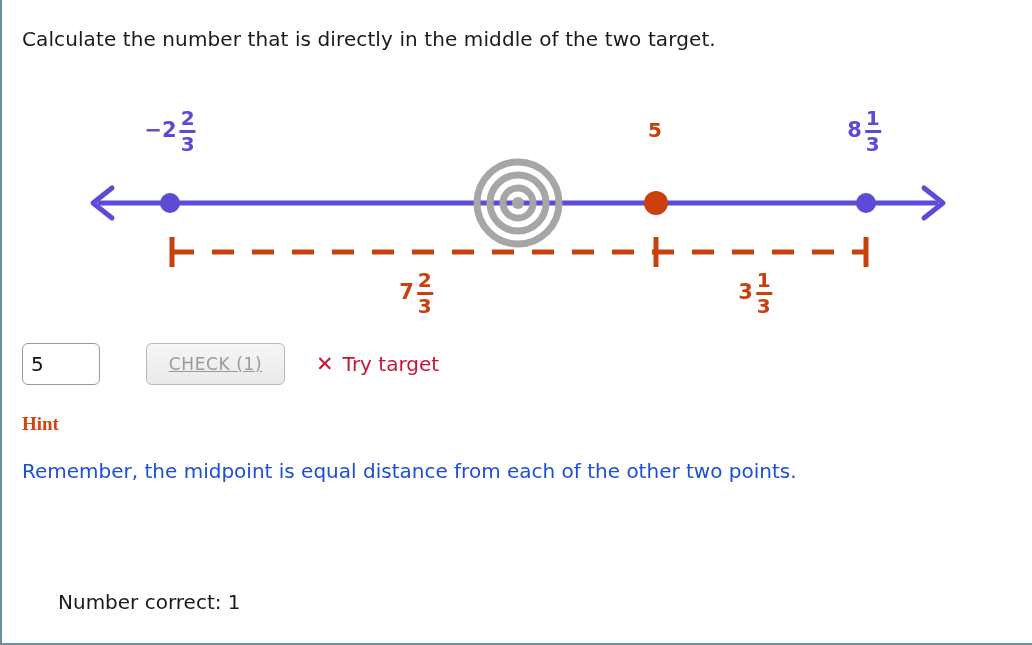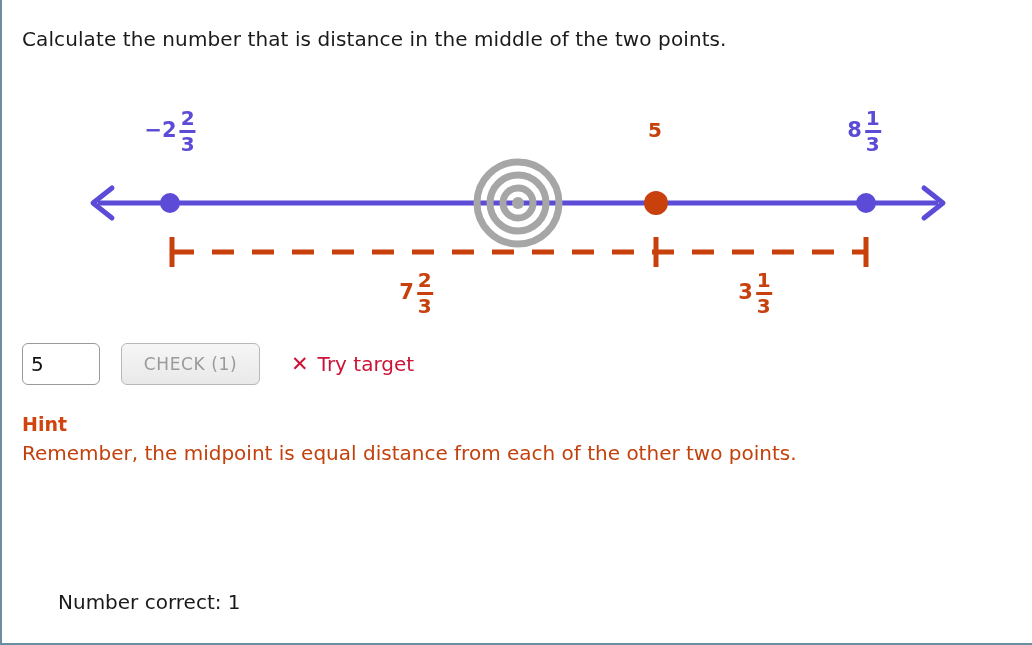--- a/index.html
+++ b/index.html
@@ -122,33 +122,34 @@
     border: 1px solid #9a9a9a;
     border-radius: 6px;
     background: #ffffff;
     font-size: 20px;
     font-family: "DejaVu Sans", sans-serif;
     color: #111111;
     padding: 0 8px;
     outline: none;
   }
   .check-button {
-    margin-left: 21px;
+    margin-left: 46px;
     height: 42px;
     min-width: 139px;
     box-sizing: border-box;
     border: 1px solid #b8b8b8;
     border-radius: 6px;
     background: linear-gradient(180deg, #f6f6f6 0%, #e9e9e9 100%);
     color: #9a9a9a;
     font-size: 17px;
     font-family: "DejaVu Sans", sans-serif;
     letter-spacing: 0.6px;
     cursor: default;
     padding: 8px 14px;
+    text-decoration: underline;
   }
   .feedback {
     margin-left: 31px;
     display: flex;
     align-items: center;
     gap: 9px;
     color: #cc1337;
     font-size: 20px;
     white-space: nowrap;
   }
@@ -159,47 +160,48 @@
   }
 
   
   .hint-title {
     position: absolute;
     left: 20px;
     top: 413px;
     font-size: 19px;
     font-weight: bold;
     color: #d2440d;
+    font-family: Liberation Serif, serif;
   }
   .hint-text {
     position: absolute;
     left: 20px;
-    top: 441px;
-    font-size: 20px;
-    color: #c2410c;
+    top: 459px;
+    font-size: 20px;
+    color: #1d4ed8;
     white-space: nowrap;
   }
 
   
   .score {
     position: absolute;
     left: 20px;
     top: 590px;
     font-size: 20px;
     color: #1a1a1a;
     white-space: nowrap;
     margin-left: 36px;
   }
 </style>
 </head>
 <body>
 
 <div id="app">
 
-  <div class="prompt">Calculate the number that is distance in the middle of the two points.</div>
+  <div class="prompt">Calculate the number that is directly in the middle of the two target.</div>
 
   <div class="stage">
 
     <svg class="nl-svg" width="1032" height="240" viewBox="0 0 1032 240">
 
       <line x1="96" y1="113" x2="936" y2="113" stroke="#5b4bd6" stroke-width="5"></line>
 
       <polyline points="110,98 91,113 110,128" fill="none" stroke="#5b4bd6" stroke-width="5" stroke-linecap="round" stroke-linejoin="round"></polyline>
 
       <polyline points="922,98 941,113 922,128" fill="none" stroke="#5b4bd6" stroke-width="5" stroke-linecap="round" stroke-linejoin="round"></polyline>

